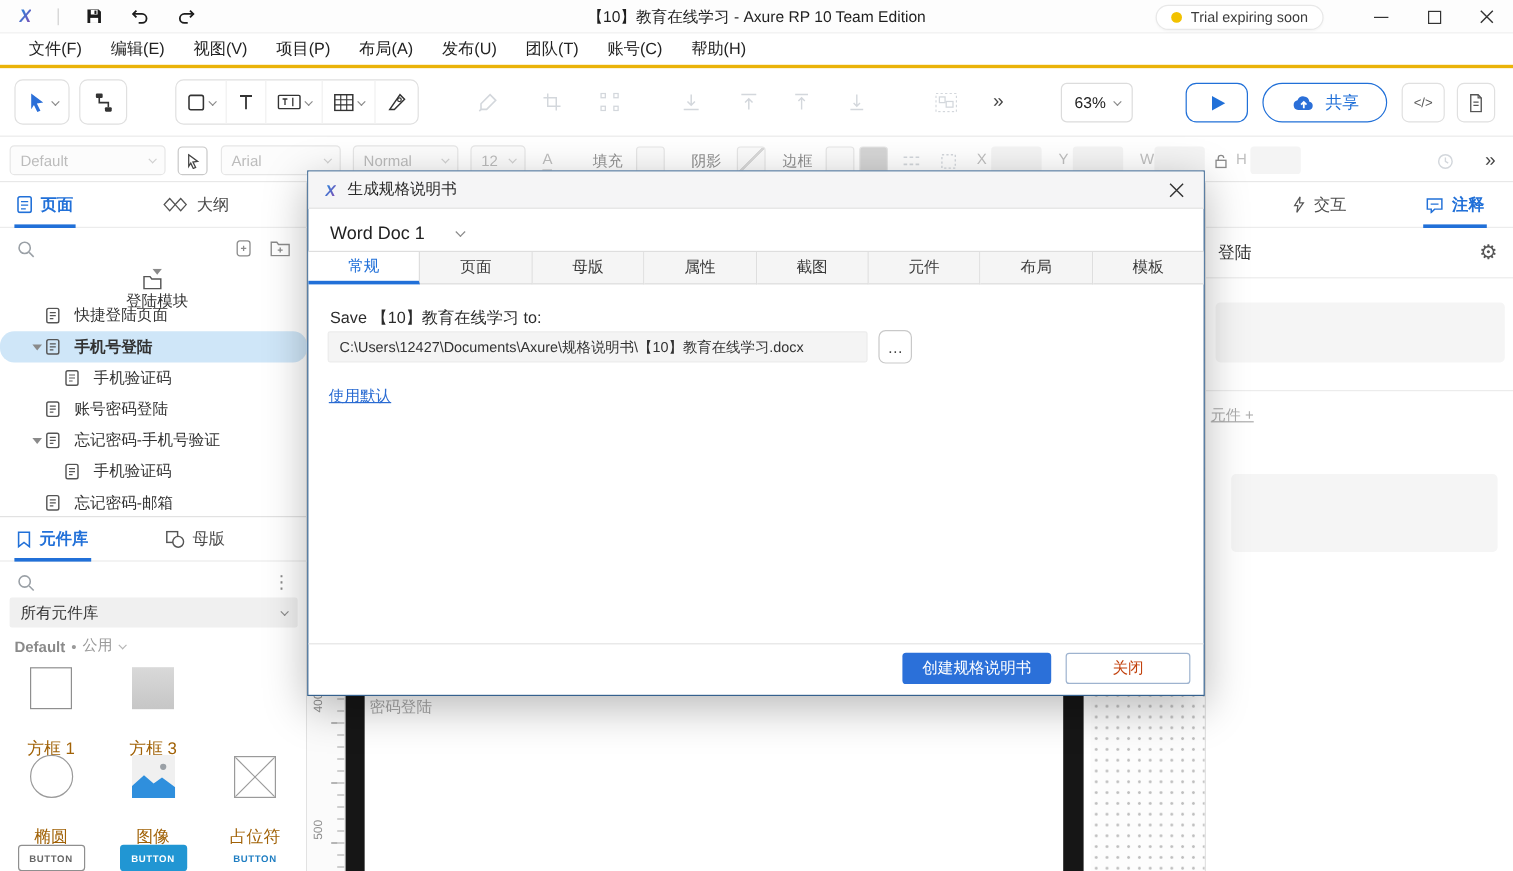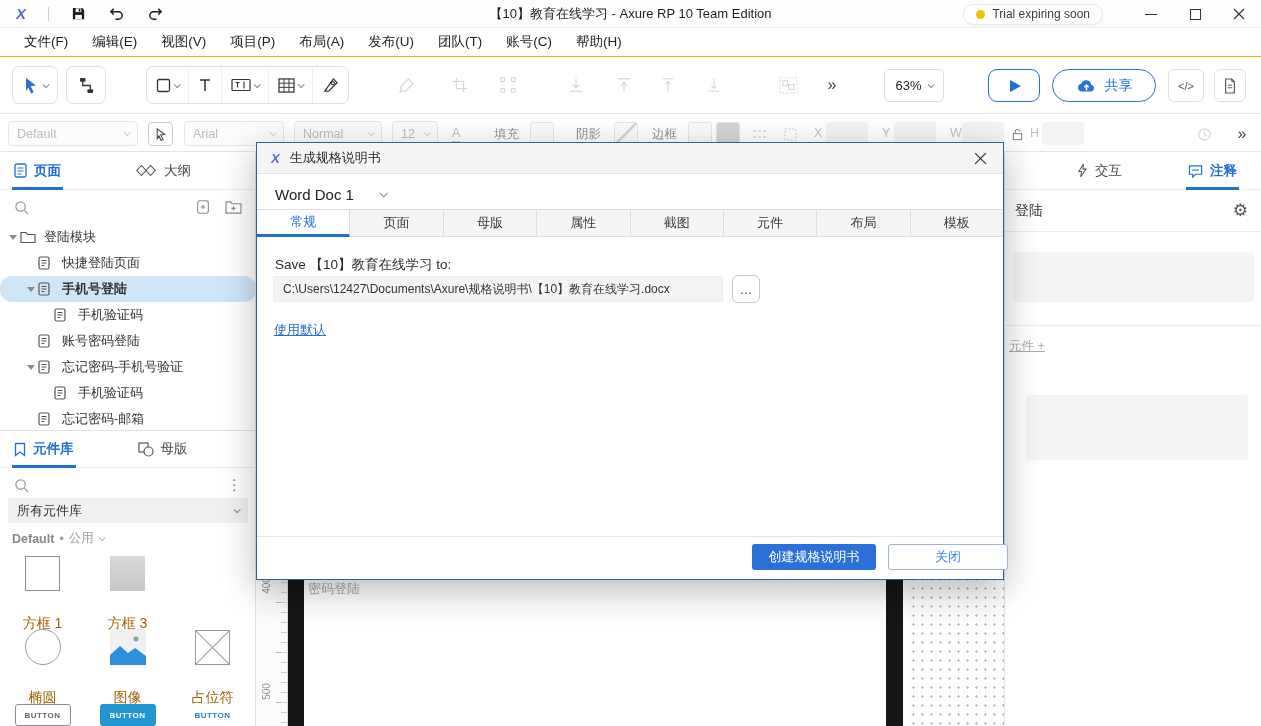--- a/index.html
+++ b/index.html
@@ -19,21 +19,21 @@
   .tb-icon { display:flex; align-items:center; color:#1c1c1c; }
   .tb-title { position:absolute; left:50%; transform:translateX(-50%); font-size:13px; color:#1f1f1f; white-space:nowrap; }
   .tb-right { position:absolute; right:0; top:0; height:28px; display:flex; align-items:center; }
   .trial-pill { display:flex; align-items:center; gap:7px; height:21px; padding:0 12px; border:1px solid #e8e8e8; border-radius:11px; background:#fff; box-shadow:0 1px 2px rgba(0,0,0,.04); font-size:12px; color:#3c3c3c; margin-right:26px; }
   .trial-dot { width:9px; height:9px; border-radius:50%; background:var(--trial-dot); }
   .win-btn { width:44px; height:28px; display:flex; align-items:center; justify-content:center; color:#333; }
   .min-glyph { width:12px; height:0; border-top:1.4px solid #333; display:block; }
   .max-glyph { width:11px; height:11px; border:1.2px solid #333; display:block; }
 
   
-  .menubar { position:absolute; left:0; top:28px; width:1261px; height:29px; background:#fff; display:flex; align-items:center; padding-left:12px; border-bottom:1px solid #eab308; }
+  .menubar { position:absolute; left:0; top:28px; width:1261px; height:29px; background:#fff; display:flex; align-items:center; padding-left:12px; border-bottom:3px solid #eab308; }
   .menu-item { padding:0 12px; font-size:13.5px; color:#222; cursor:default; }
 
   
   .toolbar { position:absolute; left:0; top:57px; width:1261px; height:57px; background:#fff; border-bottom:1px solid #e8e8e8; }
   .tbtn { position:absolute; top:9px; height:38px; border:1px solid #e0e0e0; border-radius:7px; background:#fff; display:flex; align-items:center; justify-content:center; gap:4px; color:#333; }
   .tool-group { position:absolute; left:146px; top:9px; height:38px; border:1px solid #e0e0e0; border-radius:7px; display:flex; background:#fff; }
   .tg-cell { display:flex; align-items:center; justify-content:center; gap:3px; padding:0 9px; color:#333; }
   .tg-cell + .tg-cell { border-left:1px solid #f0f0f0; }
   .chev { width:6px; height:6px; border-right:1.4px solid #8a8a8a; border-bottom:1.4px solid #8a8a8a; transform:rotate(45deg) translateY(-1px); display:inline-block; }
   .chev.small { width:5px; height:5px; }
@@ -62,21 +62,21 @@
   .sidebar { position:absolute; left:0; top:152px; width:256px; height:574px; background:#fff; border-right:1px solid #e2e2e2; }
   .panel-tabs { position:absolute; left:0; width:256px; height:38px; display:flex; align-items:center; border-bottom:1px solid #ececec; }
   .ptab { display:flex; align-items:center; gap:7px; height:38px; font-size:13.5px; color:#4a4a4a; position:relative; }
   .ptab.active { color:var(--accent); font-weight:700; }
   .ptab.active::after { content:""; position:absolute; left:-2px; right:-2px; bottom:0; height:3px; background:var(--accent); }
   .search-row { position:absolute; left:0; width:256px; height:34px; display:flex; align-items:center; padding:0 14px; }
   .sr-right { margin-left:auto; display:flex; align-items:center; gap:14px; color:#8a8a8a; }
   .tree { position:absolute; left:0; top:72px; width:256px; height:358px; overflow:hidden; }
   .tree-row { display:flex; align-items:center; height:26px; font-size:13px; color:#333; }
   .tree-row.selected { background:var(--selection);border-radius:12px; }
-  .tree-row.lvl0 { padding-left:6px; } .tree-row.lvl1 { padding-left:24px; } .tree-row.lvl2 { padding-left:40px; }
+  .tree-row.lvl0 { padding-left:6px;flex-direction:column; } .tree-row.lvl1 { padding-left:24px; } .tree-row.lvl2 { padding-left:40px; }
   .caret-slot { width:14px; display:flex; justify-content:center; }
   .caret-down { width:0; height:0; border-top:5px solid #8a8a8a; border-left:4px solid transparent; border-right:4px solid transparent; }
   .tree-ico { width:17px; margin-right:7px; color:#555; display:flex; }
   .lib-select { position:absolute; left:8px; top:346px; width:240px; height:25px; background:#f0f0f0; border-radius:2px; display:flex; align-items:center; justify-content:space-between; padding:0 9px; font-size:13px; color:#333; }
   .lib-caption { position:absolute; left:12px; top:378px; font-size:12.5px; color:#9a9a9a; display:flex; align-items:center; gap:5px; }
   .lib-caption b { color:#8a8a8a; }
   .w-row { position:absolute; left:0; width:256px; display:flex; }
   .w-cell { width:85px; display:flex; flex-direction:column; align-items:center; }
   .w-ico { height:42px; display:flex; align-items:center; justify-content:center; }
   .w-label { margin-top:21px; font-size:14px; color:#a16207; }
@@ -122,21 +122,21 @@
   .dlg-tabs { position:absolute; left:0; top:66px; width:746px; height:28px; display:flex; border-top:1px solid #dedede; }
   .dtab { flex:1; display:flex; align-items:center; justify-content:center; font-size:13px; color:#3a3a3a; background:#f5f5f5; border-bottom:1px solid #dedede; border-right:1px solid #dedede; cursor:pointer; }
   .dtab:last-child { border-right:none; }
   .dtab.active { background:#fff; color:var(--accent); border-bottom:3px solid var(--accent); }
   .dlg-savelabel { position:absolute; left:18px; top:113px; font-size:13.5px; color:#2b2b2b; }
   .path-input { position:absolute; left:16px; top:133px; width:450px; height:26px; background:#f4f4f4; border:1px solid #ececec; border-radius:2px; padding:0 9px; font-size:12px; color:#333; font-family:inherit; }
   .browse-btn { position:absolute; left:475px; top:132px; width:28px; height:28px; border:1px solid #c9c9c9; border-radius:6px; background:#fff; color:#444; font-size:13px; display:flex; align-items:center; justify-content:center; }
   .use-default { position:absolute; left:17px; top:178px; font-size:13px; color:var(--link); text-decoration:underline; cursor:pointer; }
   .dlg-footer-line { position:absolute; left:0; top:393px; width:746px; border-top:1px solid #e4e4e4; }
   .btn-primary { position:absolute; left:495px; top:401px; width:124px; height:26px; background:var(--primary-button); color:#fff; font-size:13px; border-radius:3px; display:flex; align-items:center; justify-content:center; }
-  .btn-secondary { position:absolute; left:631px; top:401px; width:120px; height:26px; background:#fff; border:1px solid #9eb3cf; color:#3b82f6; font-size:13px; border-radius:3px; display:flex; align-items:center; justify-content:center;text-align:right; }
+  .btn-secondary { position:absolute; left:631px; top:401px; width:104px; height:26px; background:#fff; border:1px solid #9eb3cf; color:#c2410c; font-size:13px; border-radius:3px; display:flex; align-items:center; justify-content:center;text-align:right; }
 </style>
 </head>
 <body>
 
 <div id="app" style="--accent: #2170d8; --selection: #cfe6f8; --primary-button: #2b70d9; --dialog-border: #35618e; --link: #2a6bd2; --trial-dot: #f2c200;">
 
   <div class="titlebar">
     <div class="tb-left">
       <span class="logo">X</span>
       <span class="tb-divider"></span>

